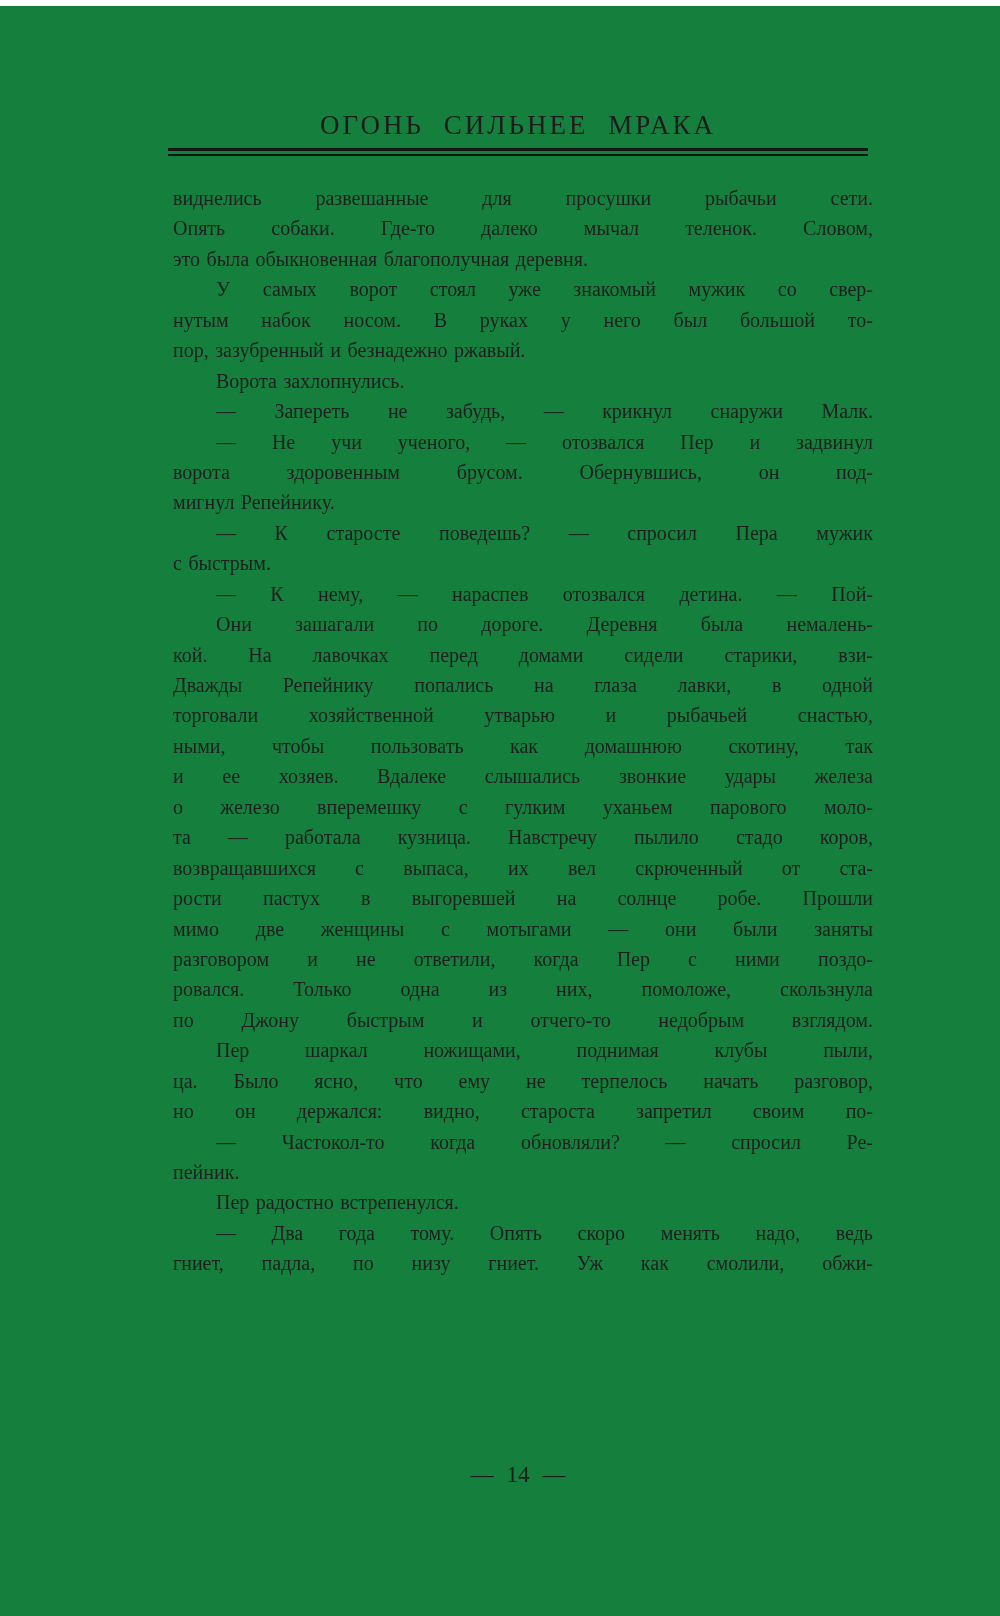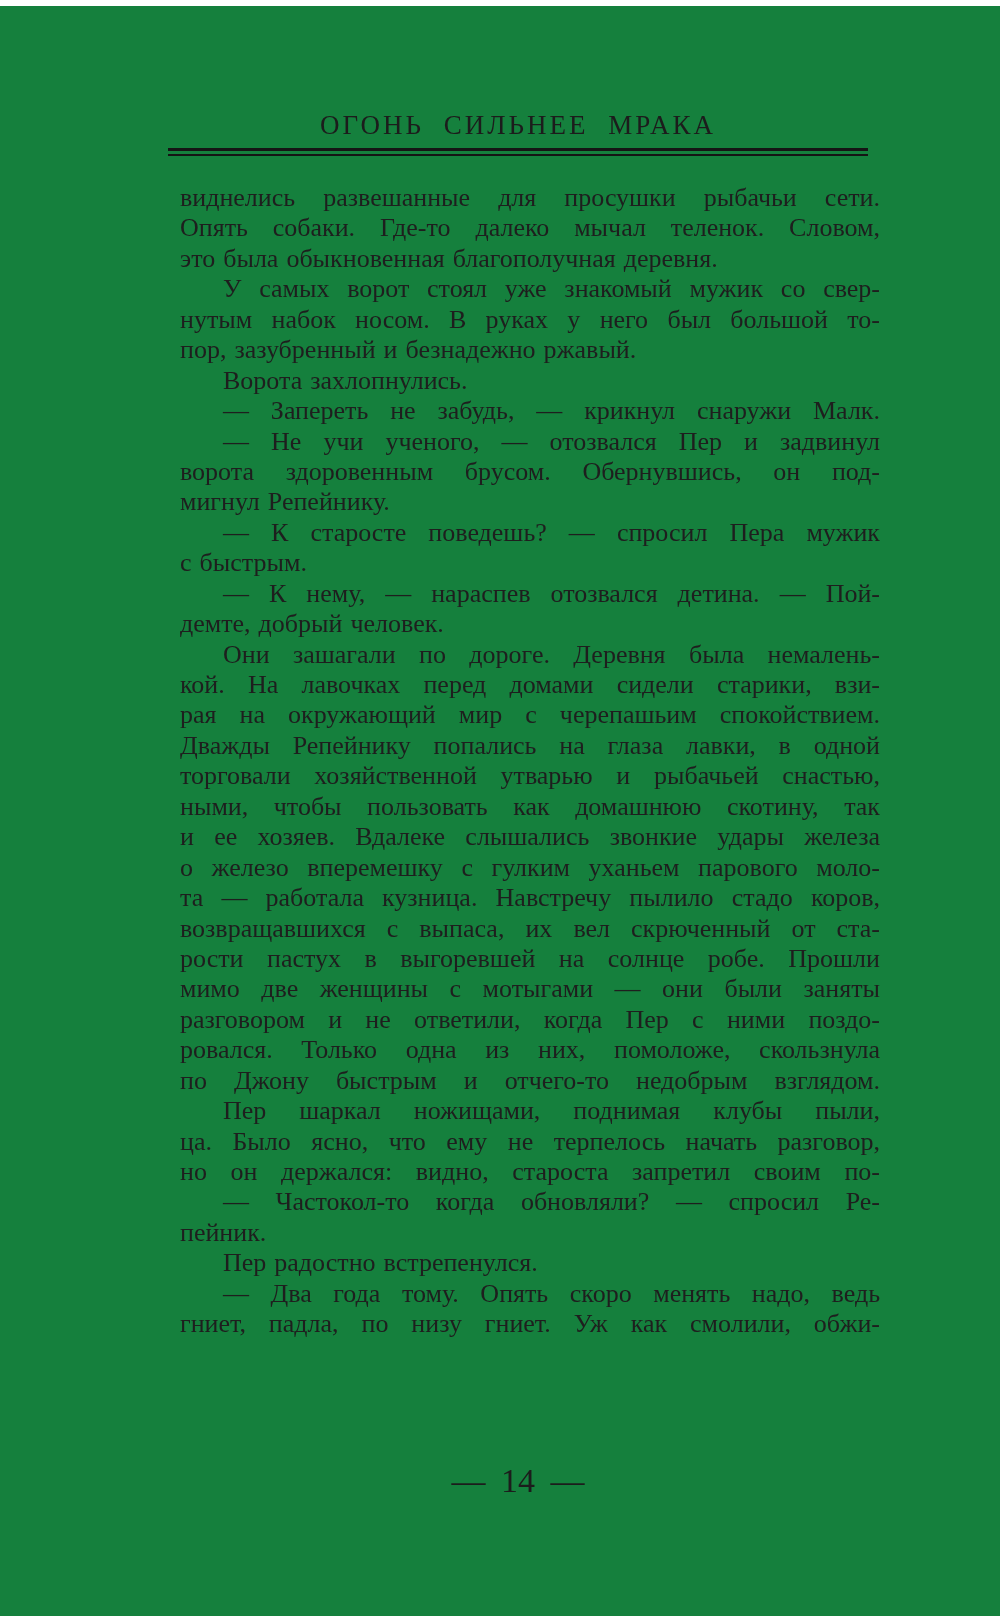--- a/index.html
+++ b/index.html
@@ -33,24 +33,24 @@
     position: absolute;
     left: 168px;
     top: 142px;
     width: 700px;
     height: 3px;
     border-top: 3px solid #151515;
     border-bottom: 2px solid #151515;
   }
   .body-text {
     position: absolute;
-    left: 180px;
+    left: 173px;
     top: 177px;
     width: 700px;
-    font-size: 26px;
+    font-size: 20px;
     line-height: 30.45px;
     word-spacing: 1.5px;
   }
   .body-text .line {
     text-align: justify;
     text-align-last: justify;
     text-justify: inter-word;
     height: 30.45px;
     overflow: visible;
     white-space: normal;
@@ -61,21 +61,21 @@
   }
   .body-text .line.indent {
     text-indent: 43px;
   }
   .folio {
     position: absolute;
     left: 168px;
     top: 1456px;
     width: 700px;
     text-align: center;
-    font-size: 34px;
+    font-size: 23px;
     word-spacing: 7px;
     color: #1c1c1c;
   }
 </style>
 </head>
 <body>
 
 <div class="page">
 
   <div class="running-head">ОГОНЬ СИЛЬНЕЕ МРАКА</div>
@@ -90,24 +90,22 @@
       <div class="line">нутым набок носом. В руках у него был большой то-</div>
       <div class="line last">пор, зазубренный и безнадежно ржавый.</div>
       <div class="line indent last">Ворота захлопнулись.</div>
       <div class="line indent">— Запереть не забудь, — крикнул снаружи Малк.</div>
       <div class="line indent">— Не учи ученого, — отозвался Пер и задвинул</div>
       <div class="line">ворота здоровенным брусом. Обернувшись, он под-</div>
       <div class="line last">мигнул Репейнику.</div>
       <div class="line indent">— К старосте поведешь? — спросил Пера мужик</div>
       <div class="line last">с быстрым.</div>
       <div class="line indent">— К нему, — нараспев отозвался детина. — Пой-</div>
-      <div class="line last">демте, добрый человек.</div>
       <div class="line indent">Они зашагали по дороге. Деревня была немалень-</div>
       <div class="line">кой. На лавочках перед домами сидели старики, взи-</div>
-      <div class="line">рая на окружающий мир с черепашьим спокойствием.</div>
       <div class="line">Дважды Репейнику попались на глаза лавки, в одной</div>
       <div class="line">торговали хозяйственной утварью и рыбачьей снастью,</div>
       <div class="line">ными, чтобы пользовать как домашнюю скотину, так</div>
       <div class="line">и ее хозяев. Вдалеке слышались звонкие удары железа</div>
       <div class="line">о железо вперемешку с гулким уханьем парового моло-</div>
       <div class="line">та — работала кузница. Навстречу пылило стадо коров,</div>
       <div class="line">возвращавшихся с выпаса, их вел скрюченный от ста-</div>
       <div class="line">рости пастух в выгоревшей на солнце робе. Прошли</div>
       <div class="line">мимо две женщины с мотыгами — они были заняты</div>
       <div class="line">разговором и не ответили, когда Пер с ними поздо-</div>

